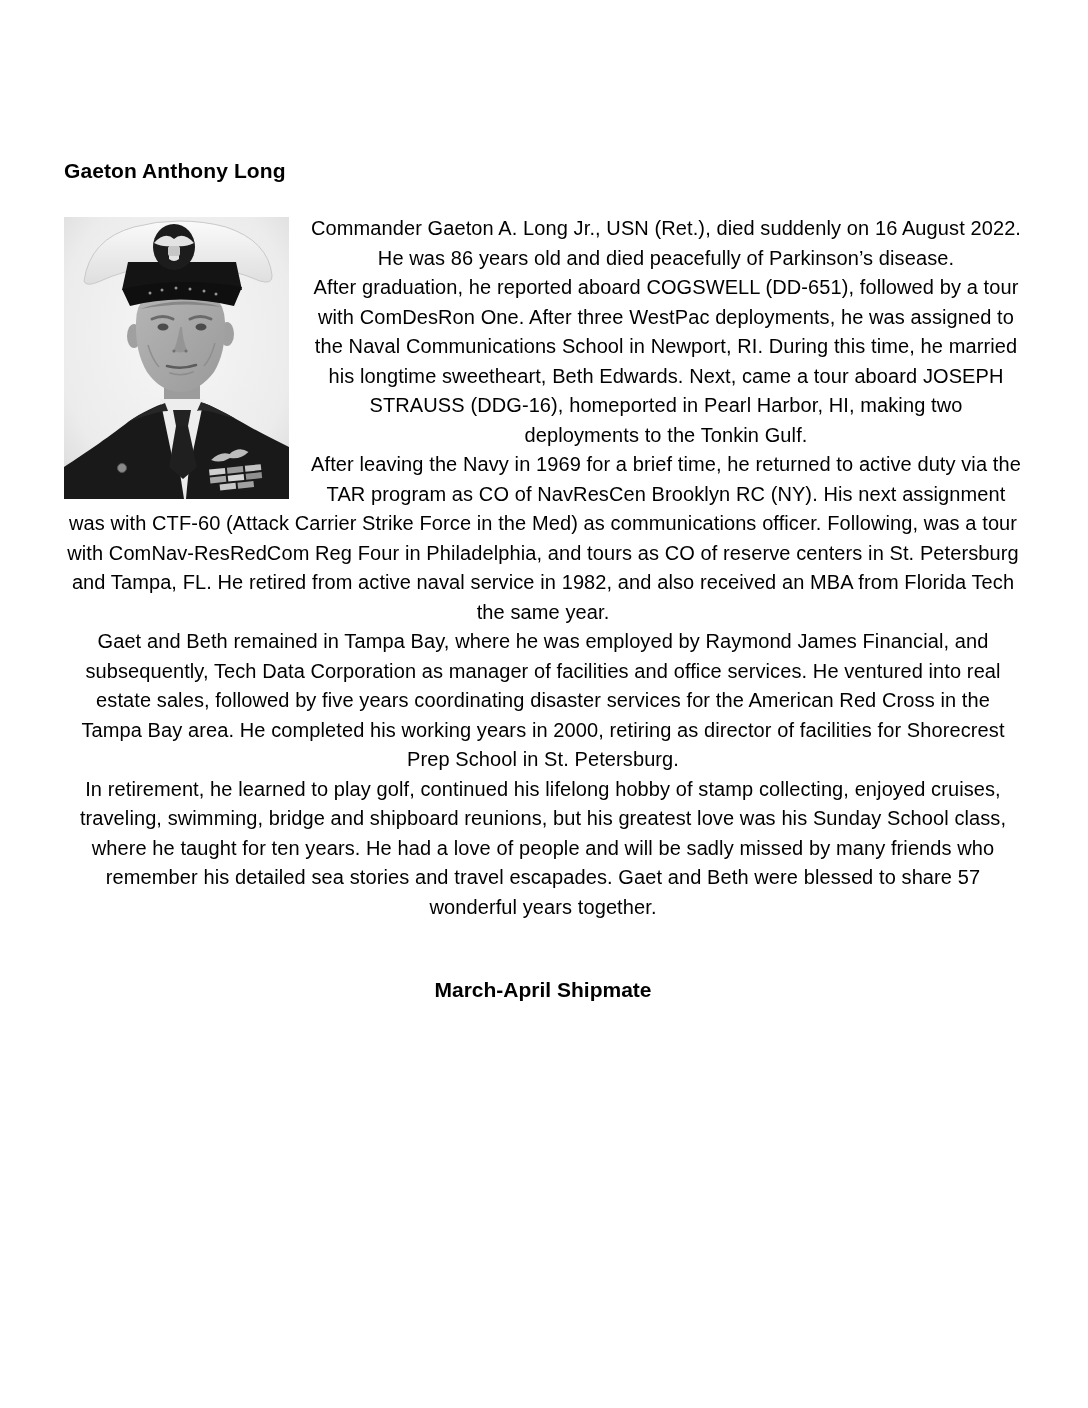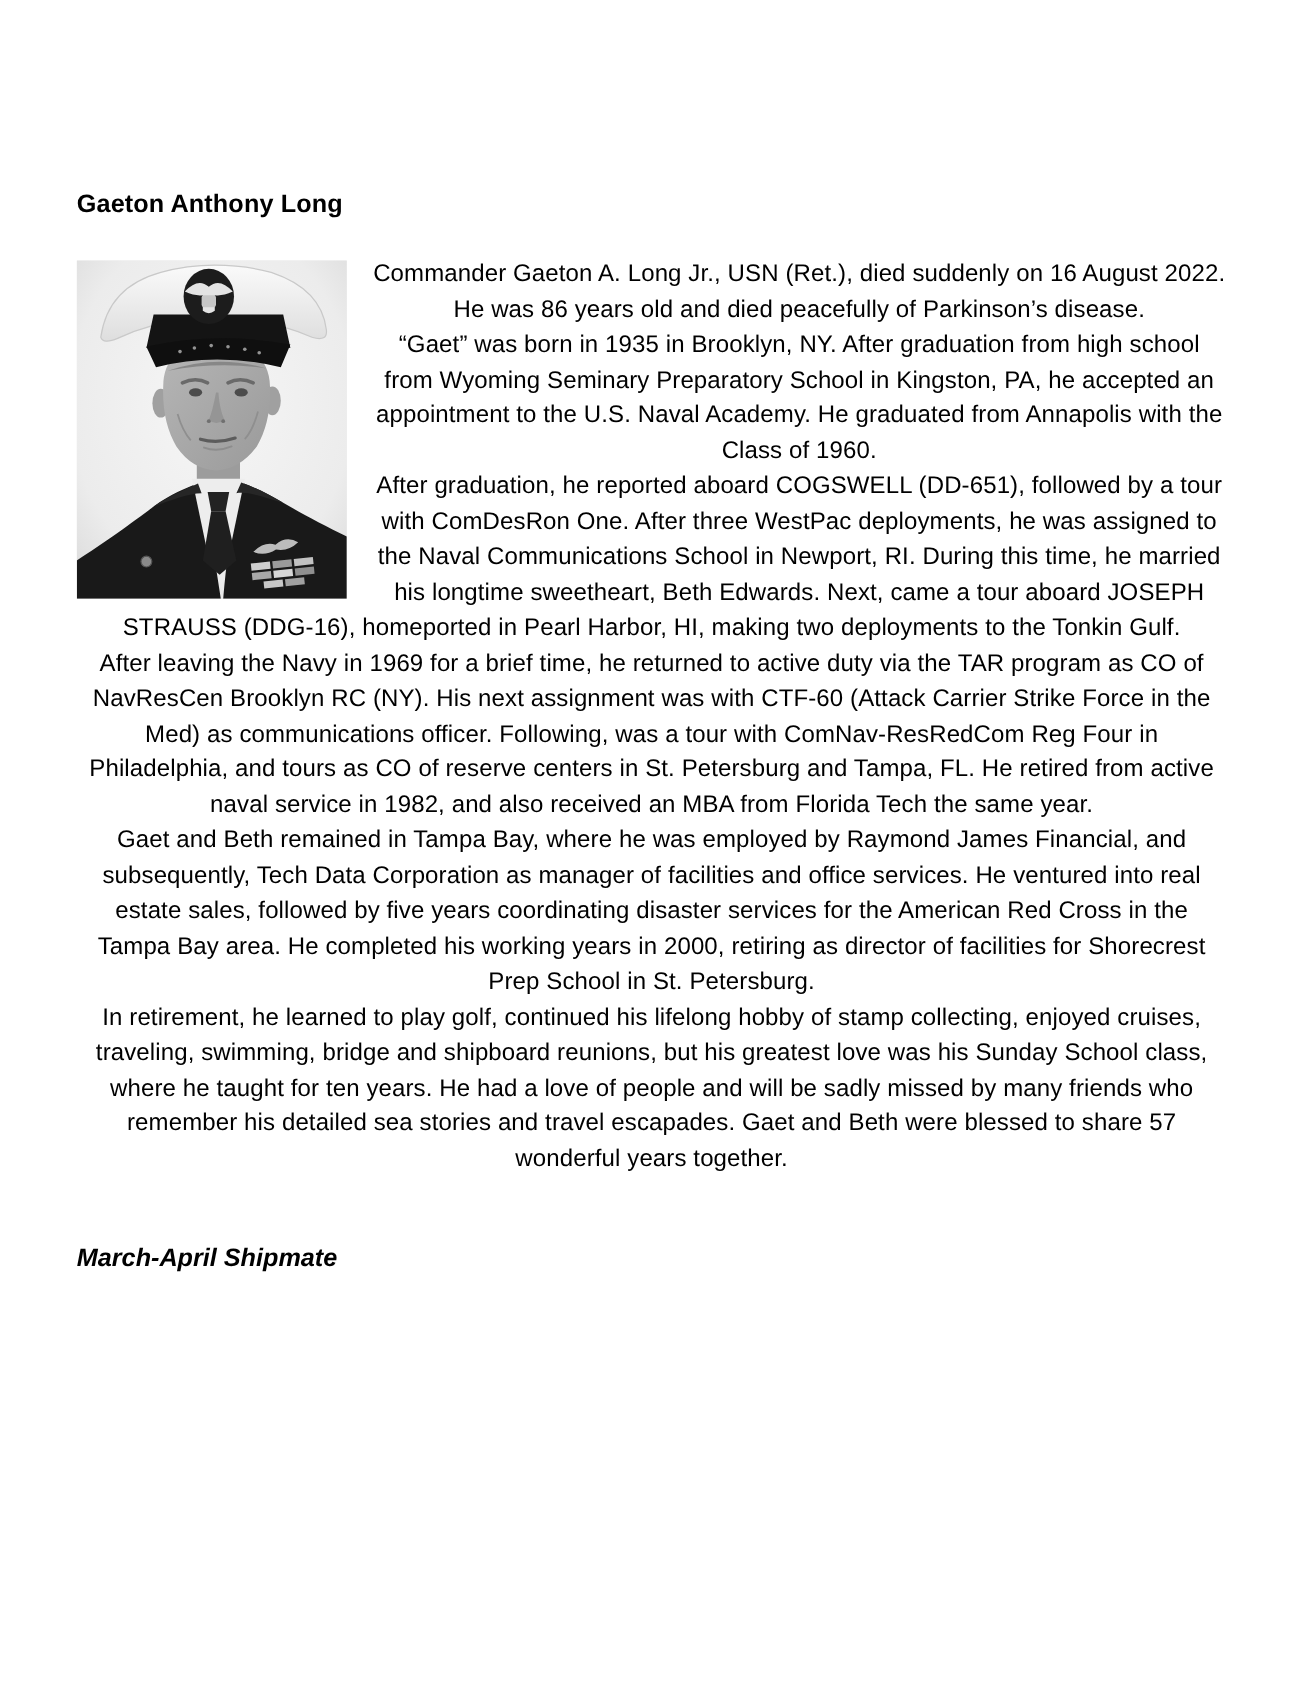--- a/index.html
+++ b/index.html
@@ -34,22 +34,22 @@
     width: 225px;
     height: 282px;
     margin: 3px 21px 8px 0;
     background: #ececec;
   }
   .photo-frame svg { display: block; width: 100%; height: 100%; }
   .attribution {
     clear: both;
     font-size: 21px;
     font-weight: 700;
-    font-style: italic;
     margin: 56px 0 0 0;
+    text-align: center;
   }
 </style>
 </head>
 <body>
 
 <div class="page">
 
   <h1 class="doc-title">Gaeton Anthony Long</h1>
 
   <div class="doc-body">
@@ -140,21 +140,20 @@
         <circle cx="86" cy="76" r="1.5" fill="#949494"></circle>
         <circle cx="98" cy="73" r="1.5" fill="#949494"></circle>
         <circle cx="112" cy="71" r="1.5" fill="#949494"></circle>
         <circle cx="126" cy="72" r="1.5" fill="#949494"></circle>
         <circle cx="140" cy="74" r="1.5" fill="#949494"></circle>
         <circle cx="152" cy="77" r="1.5" fill="#949494"></circle>
       </svg>
     </div>
 
     <p>Commander Gaeton A. Long Jr., USN (Ret.), died suddenly on 16 August 2022. He was 86 years old and died peacefully of Parkinson’s disease.</p>
-    <p>“Gaet” was born in 1935 in Brooklyn, NY. After graduation from high school from Wyoming Seminary Preparatory School in Kingston, PA, he accepted an appointment to the U.S. Naval Academy. He graduated from Annapolis with the Class of 1960.</p>
     <p>After graduation, he reported aboard COGSWELL (DD-651), followed by a tour with ComDesRon One. After three WestPac deployments, he was assigned to the Naval Communications School in Newport, RI. During this time, he married his longtime sweetheart, Beth Edwards. Next, came a tour aboard JOSEPH STRAUSS (DDG-16), homeported in Pearl Harbor, HI, making two deployments to the Tonkin Gulf.</p>
     <p>After leaving the Navy in 1969 for a brief time, he returned to active duty via the TAR program as CO of NavResCen Brooklyn RC (NY). His next assignment was with CTF-60 (Attack Carrier Strike Force in the Med) as communications officer. Following, was a tour with ComNav-ResRedCom Reg Four in Philadelphia, and tours as CO of reserve centers in St. Petersburg and Tampa, FL. He retired from active naval service in 1982, and also received an MBA from Florida Tech the same year.</p>
     <p>Gaet and Beth remained in Tampa Bay, where he was employed by Raymond James Financial, and subsequently, Tech Data Corporation as manager of facilities and office services. He ventured into real estate sales, followed by five years coordinating disaster services for the American Red Cross in the Tampa Bay area. He completed his working years in 2000, retiring as director of facilities for Shorecrest Prep School in St. Petersburg.</p>
     <p>In retirement, he learned to play golf, continued his lifelong hobby of stamp collecting, enjoyed cruises, traveling, swimming, bridge and shipboard reunions, but his greatest love was his Sunday School class, where he taught for ten years. He had a love of people and will be sadly missed by many friends who remember his detailed sea stories and travel escapades. Gaet and Beth were blessed to share 57 wonderful years together.</p>
   </div>
 
   <p class="attribution">March-April Shipmate</p>
 
 </div>
 

